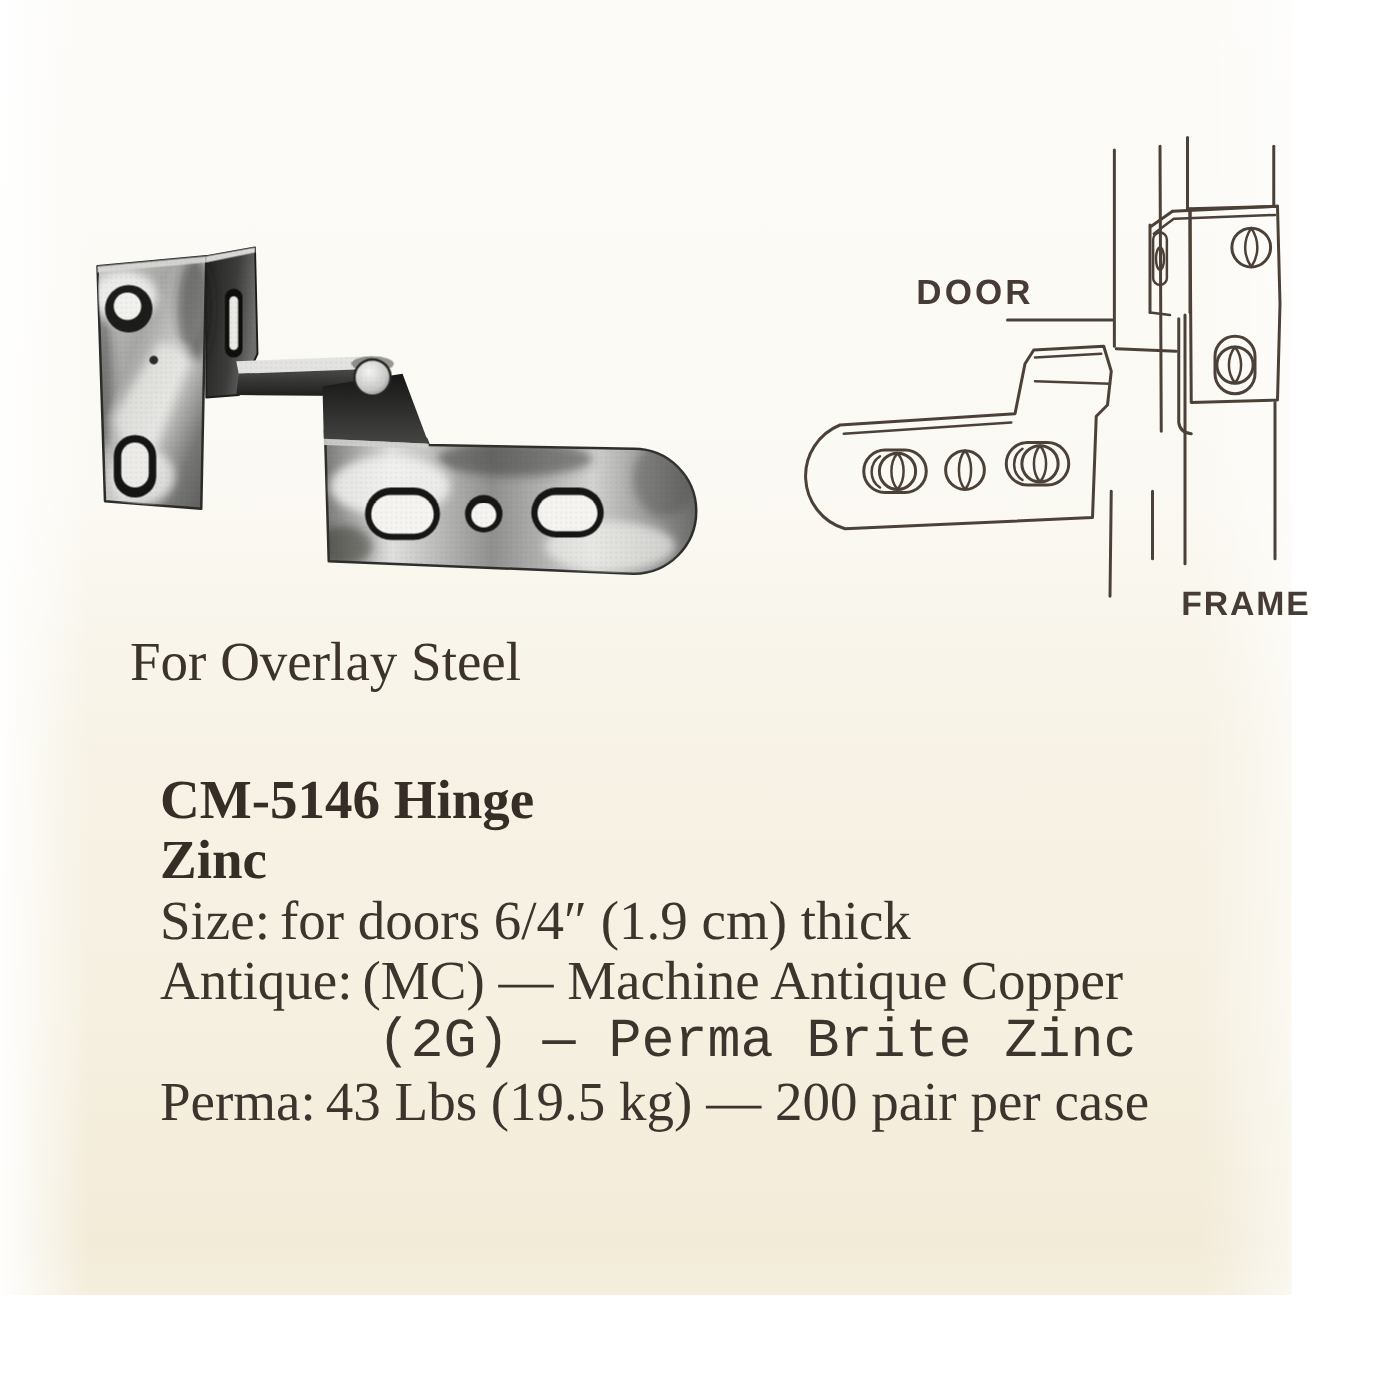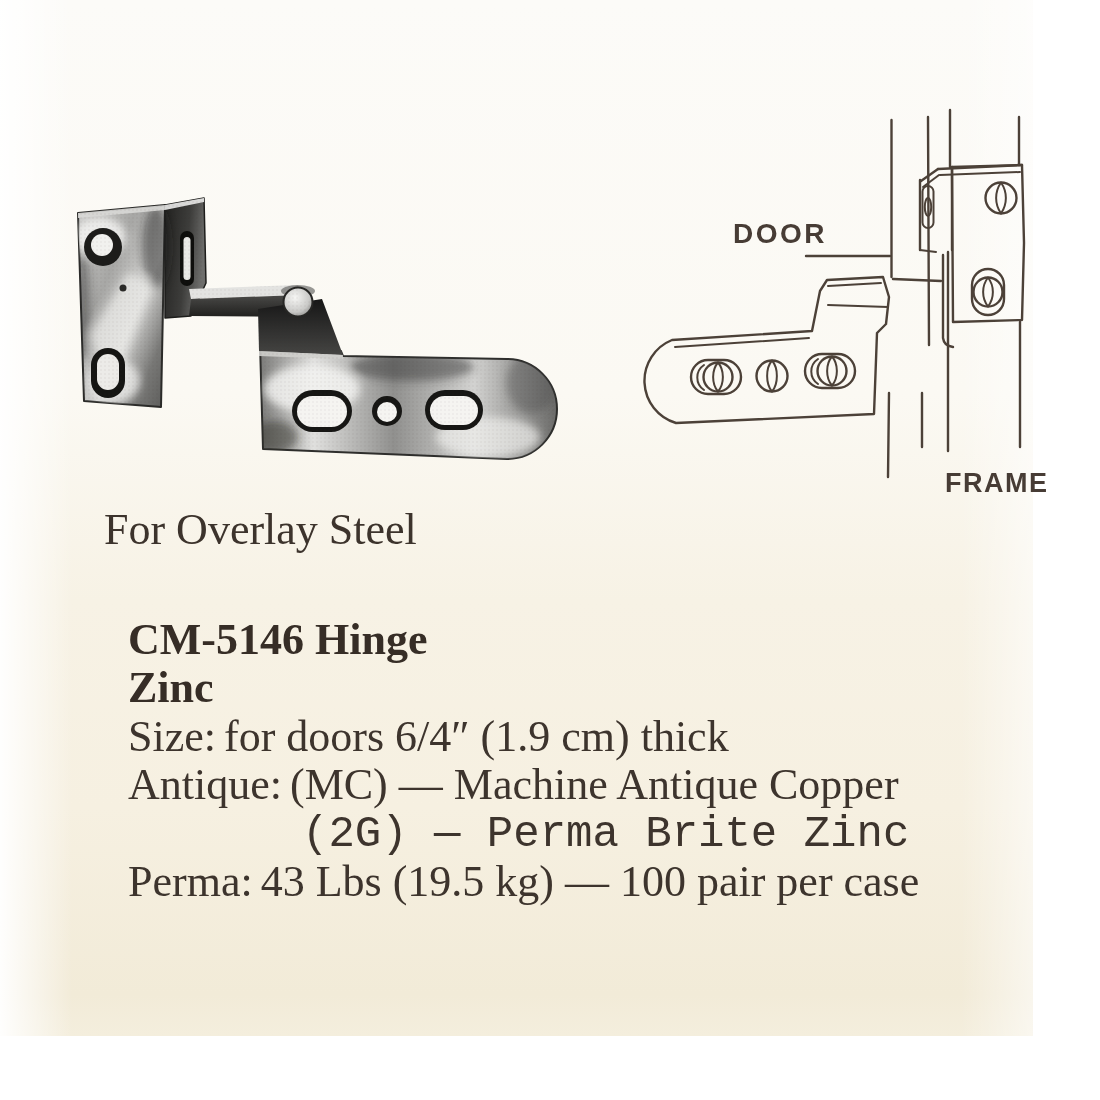--- a/index.html
+++ b/index.html
@@ -183,15 +183,15 @@
   </svg>
 
   <div class="caption">For Overlay Steel</div>
 
   <div class="specs">
     <div class="b">CM-5146 Hinge</div>
     <div class="b">Zinc</div>
     <div><span class="lab">Size:</span><span>for doors 6/4″ (1.9 cm) thick</span></div>
     <div><span class="lab">Antique:</span><span>(MC) — Machine Antique Copper</span></div>
     <div class="indent"><span>(2G) — Perma Brite Zinc</span></div>
-    <div><span class="lab">Perma:</span><span>43 Lbs (19.5 kg) — 100 pair per case</span></div>
+    <div><span class="lab">Perma:</span><span>43 Lbs (19.5 kg) — 200 pair per case</span></div>
   </div>
 </div>
 
 </body></html>

